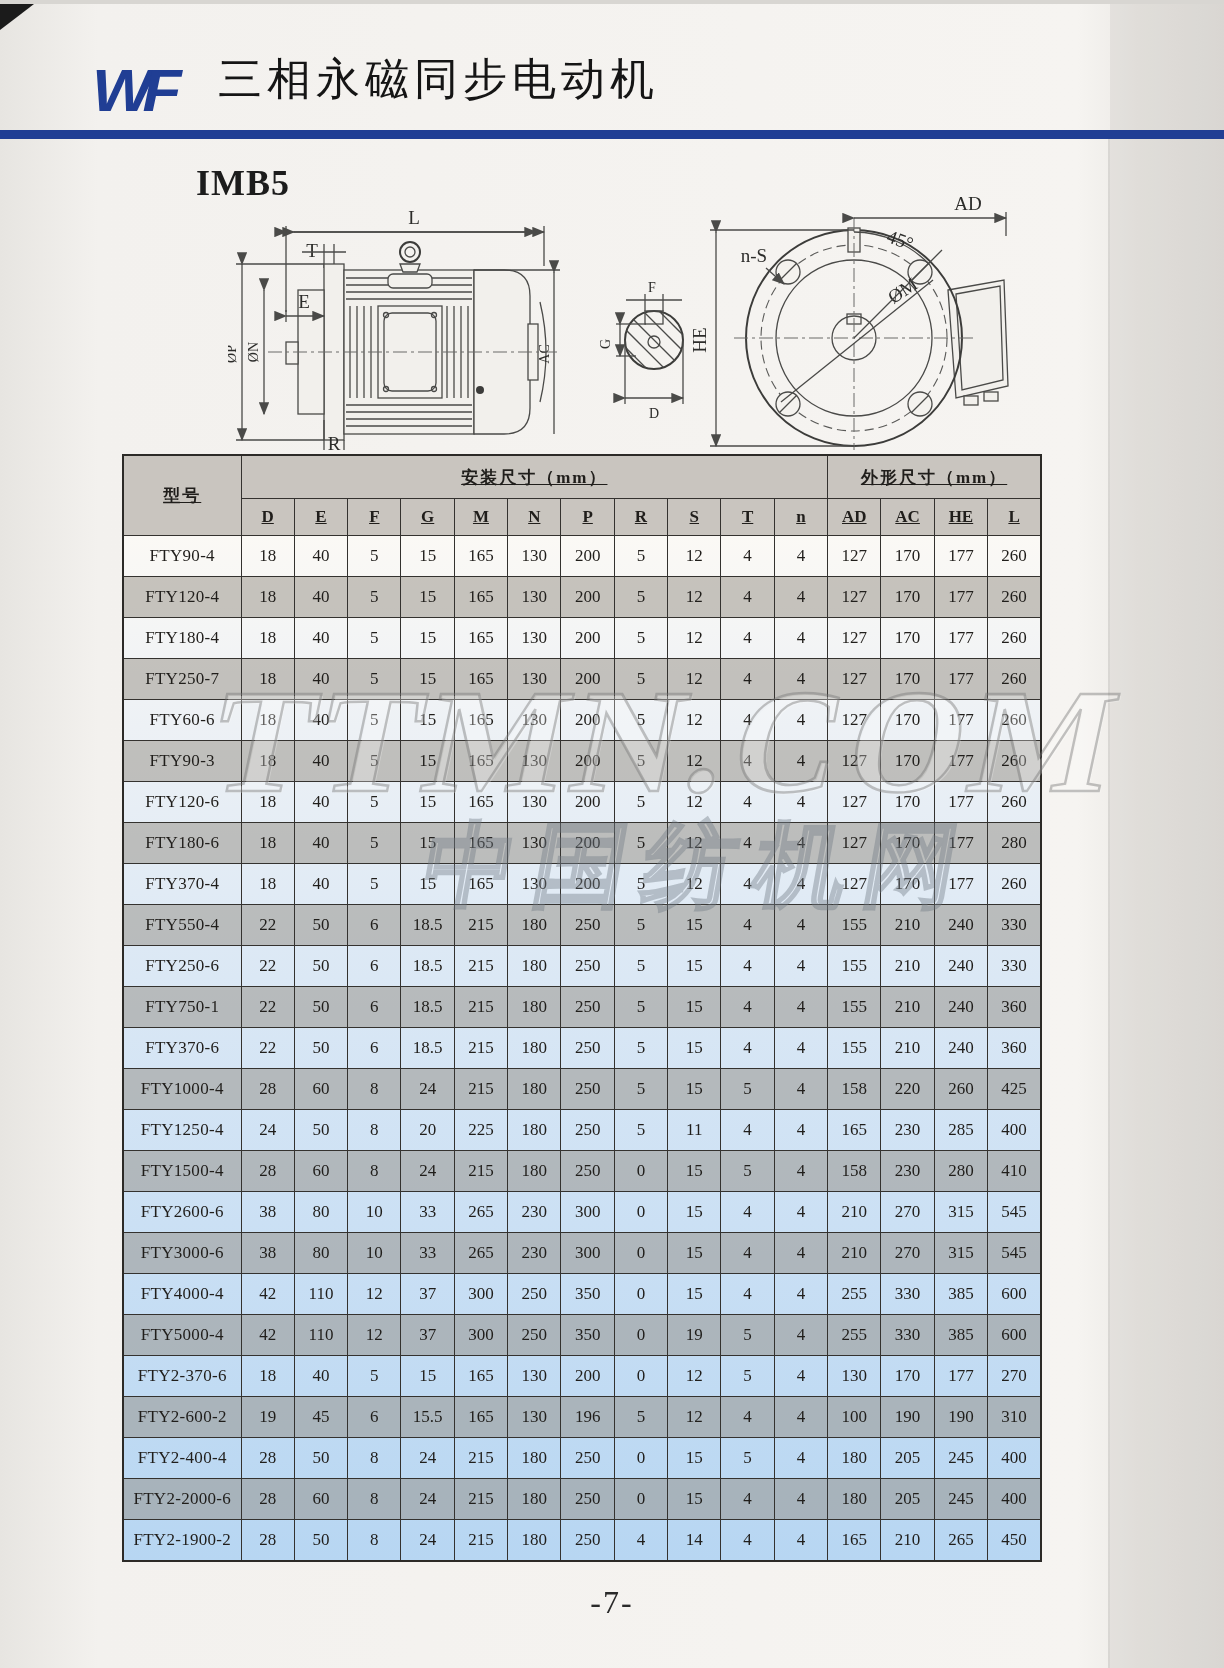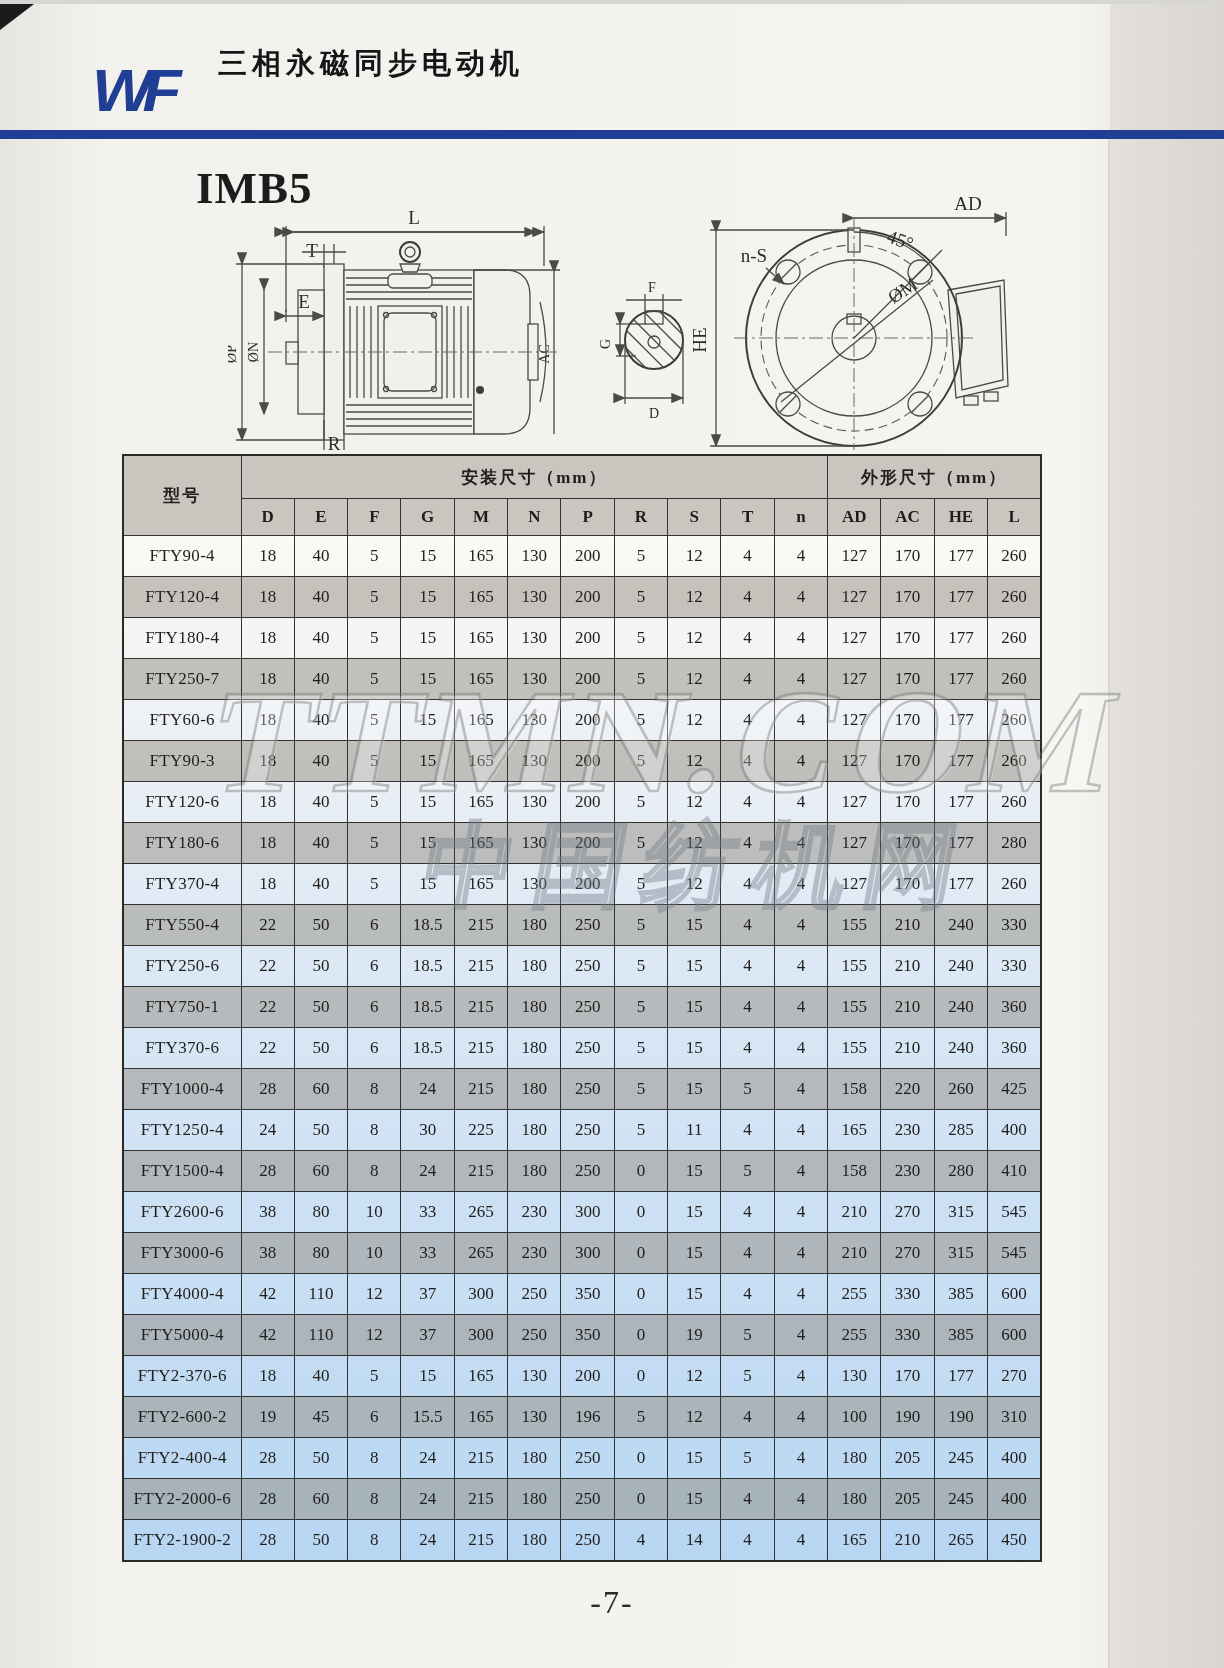--- a/index.html
+++ b/index.html
@@ -14,24 +14,24 @@
     background:#1b1b1b; clip-path:polygon(0 0,100% 0,55% 45%,0 100%); }
   .edge-line { position:absolute; left:1108px; top:130px; width:2px; height:1538px;
     background:rgba(70,70,70,0.14); }
   .edge-strip { position:absolute; left:1110px; top:0; width:114px; height:1668px;
     background:rgba(180,178,172,0.22); }
 
   
   .logo { position:absolute; left:92px; top:50px; font-family:"Liberation Sans",sans-serif;
     font-size:64px; font-weight:900; font-style:italic; color:#203e94; letter-spacing:-10px;
     transform:scaleY(0.92); }
-  .brand-title { position:absolute; left:218px; top:40px; font-family:"Liberation Sans",sans-serif;
-    font-size:29px; font-weight:bold; color:#151515; letter-spacing:5px; }
+  .brand-title { position:absolute; left:218px; top:46px; font-family:"Liberation Sans",sans-serif;
+    font-size:44px; font-weight:normal; color:#151515; letter-spacing:5px; }
   .blue-rule { position:absolute; left:0; top:126px; width:1224px; height:9px; background:#203e94; }
-  .section-label { position:absolute; left:196px; top:158px; font-size:45px; font-weight:bold;
+  .section-label { position:absolute; left:196px; top:158px; font-size:36px; font-weight:bold;
     color:#1c1c1c; letter-spacing:1px; }
 
   
   .diagram { position:absolute; }
   .diagram svg { display:block; }
   .dline { stroke:#4a4a48; stroke-width:1.3; fill:none; }
   .dthick { stroke:#3c3c3a; stroke-width:2; fill:none; }
   .dfill { fill:#f2f0ec; stroke:#4a4a48; stroke-width:1.3; }
   .dcl { stroke:#6a6a68; stroke-width:1; stroke-dasharray:14 4 3 4; fill:none; }
   .ddash { stroke:#5a5a58; stroke-width:1.1; stroke-dasharray:9 5; fill:none; }
@@ -50,21 +50,21 @@
 
   
   .spec-table-wrap { position:absolute; left:122px; top:450px; z-index:2; }
   table.spec { border-collapse:collapse; table-layout:fixed; width:920px; }
   table.spec col.c-model { width:118px; }
   table.spec th, table.spec td {
     border:1.6px solid #34322f; text-align:center; padding:0;
     font-family:"Liberation Serif",serif; font-size:17px; color:#201e1b;
   }
   table.spec { border:2.5px solid #2c2a27; }
-  thead th { background:#c9c5bf; }
+  thead th { background:#c9c5bf;text-decoration:underline; }
   th.group { font-size:21px; font-weight:bold; height:42px; letter-spacing:2px; }
   th.model-h { font-size:22px; font-weight:bold; }
   th.sub { height:36px; font-size:19px; font-weight:bold; }
   tbody { background:linear-gradient(180deg,#fbf9f5 0%, #efF2f5 16%, #dde9f5 40%, #c9dff4 70%, #b7d6f2 100%); }
   tbody td { height:40px; }
   tbody tr:nth-child(even) td { background:rgba(148,142,132,0.50); }
   td.model { text-align:left; padding-left:10px; font-size:16.5px; letter-spacing:0.3px; }
 
   .page-number { position:absolute; left:0; top:1580px; width:1224px; text-align:center;
     font-size:32px; color:#2a2a2a; letter-spacing:2px; }
@@ -539,21 +539,21 @@
             <td>158</td>
             <td>220</td>
             <td>260</td>
             <td>425</td>
           </tr>
           <tr>
             <td class="model">FTY1250-4</td>
             <td>24</td>
             <td>50</td>
             <td>8</td>
-            <td>30</td>
+            <td>20</td>
             <td>225</td>
             <td>180</td>
             <td>250</td>
             <td>5</td>
             <td>11</td>
             <td>4</td>
             <td>4</td>
             <td>165</td>
             <td>230</td>
             <td>285</td>

